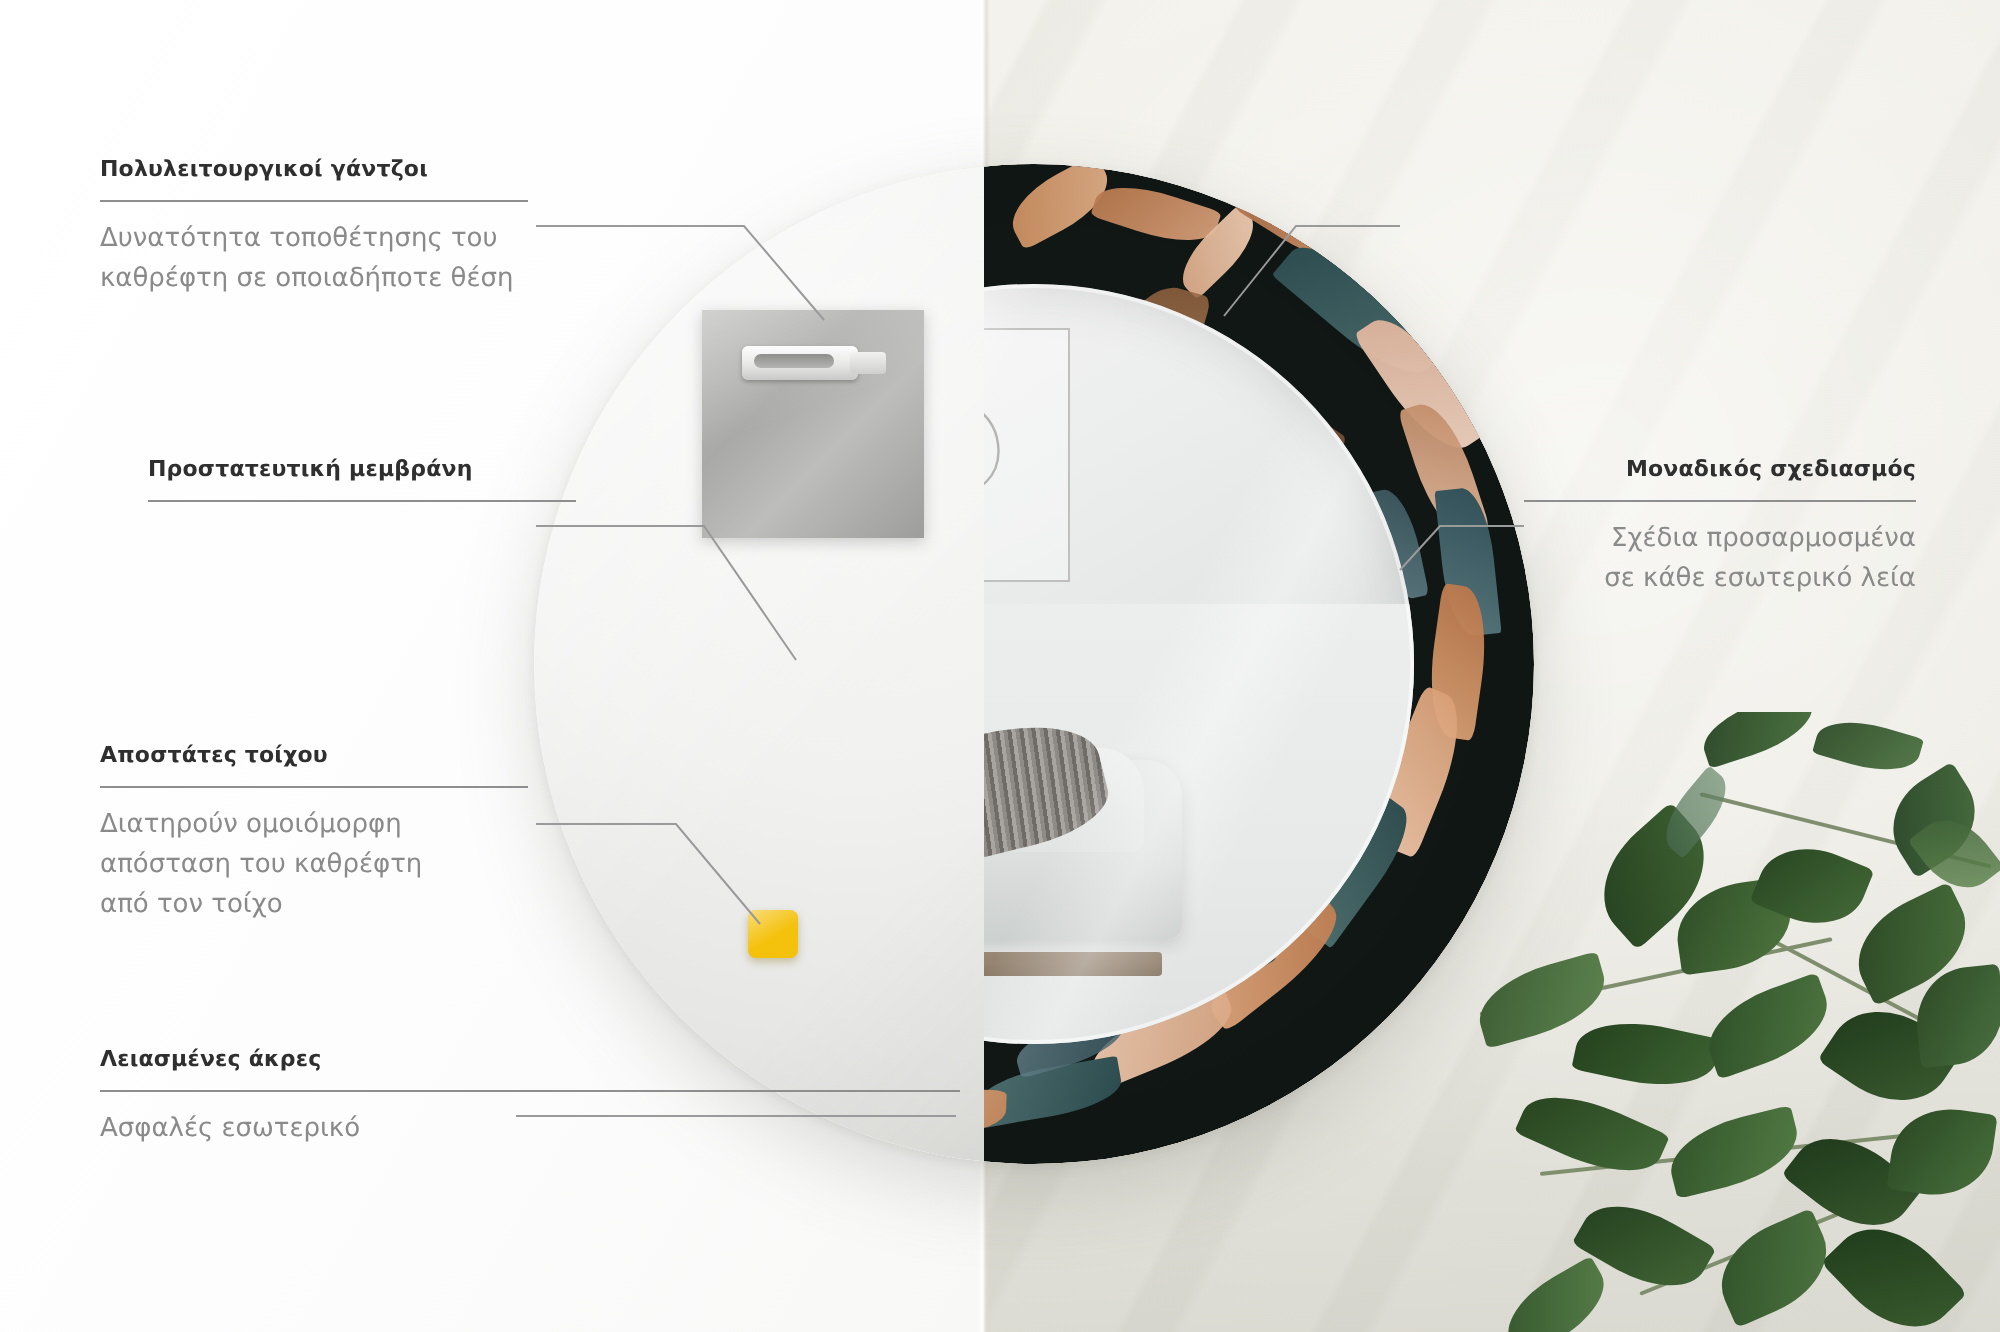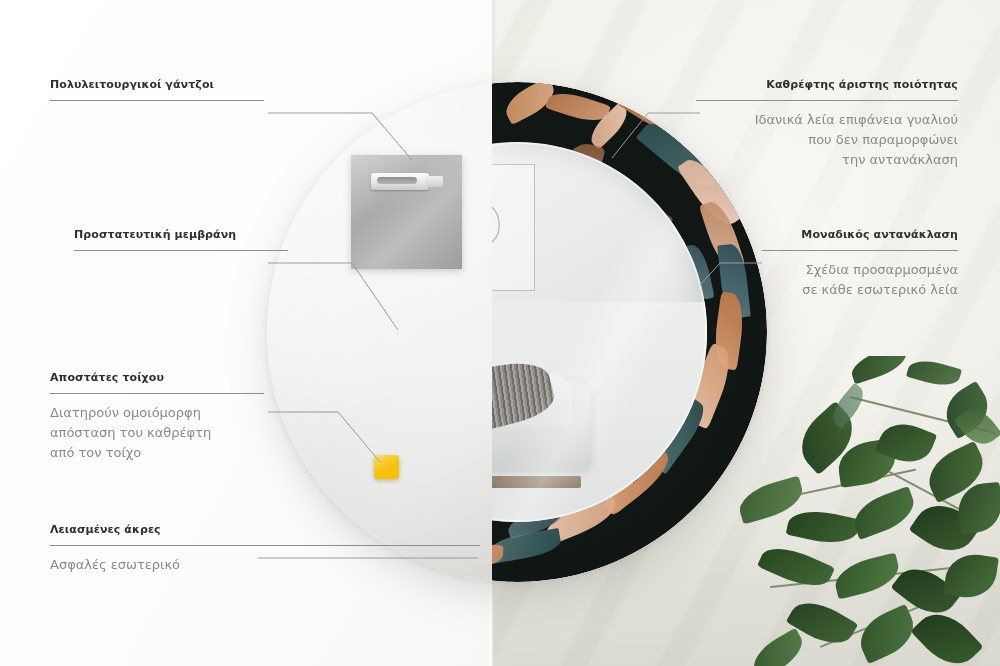--- a/index.html
+++ b/index.html
@@ -248,20 +248,22 @@
     <polyline points="268,263 352,263 398,330" fill="none" stroke="#9a9a9a" stroke-width="1"></polyline>
     <polyline points="268,412 338,412 380,462" fill="none" stroke="#9a9a9a" stroke-width="1"></polyline>
     <polyline points="258,558 478,558" fill="none" stroke="#9a9a9a" stroke-width="1"></polyline>
     <polyline points="700,113 648,113 612,158" fill="none" stroke="#9a9a9a" stroke-width="1"></polyline>
     <polyline points="762,263 720,263 700,285" fill="none" stroke="#9a9a9a" stroke-width="1"></polyline>
   </svg>
 
   <div class="callout left" id="c1">
     <div class="title">Πολυλειτουργικοί γάντζοι</div>
     <div class="rule"></div>
+    <div class="desc">Δυνατότητα τοποθέτησης του
+καθρέφτη σε οποιαδήποτε θέση</div>
   </div>
 
   <div class="callout left" id="c2">
     <div class="title">Προστατευτική μεμβράνη</div>
     <div class="rule"></div>
   </div>
 
   <div class="callout left" id="c3">
     <div class="title">Αποστάτες τοίχου</div>
     <div class="rule"></div>
@@ -269,28 +271,21 @@
 απόσταση του καθρέφτη
 από τον τοίχο</div>
   </div>
 
   <div class="callout left" id="c4">
     <div class="title">Λειασμένες άκρες</div>
     <div class="rule"></div>
     <div class="desc">Ασφαλές εσωτερικό</div>
   </div>
 
-  <div class="callout right" id="c5">
-    <div class="title">Καθρέφτης άριστης ποιότητας</div>
-    <div class="rule"></div>
-    <div class="desc">Ιδανικά λεία επιφάνεια γυαλιού
-που δεν παραμορφώνει
-την αντανάκλαση</div>
-  </div>
 
   <div class="callout right" id="c6">
-    <div class="title">Μοναδικός αντανάκλαση</div>
+    <div class="title">Μοναδικός σχεδιασμός</div>
     <div class="rule"></div>
     <div class="desc">Σχέδια προσαρμοσμένα
 σε κάθε εσωτερικό λεία</div>
   </div>
 
 </div>
 
 </body></html>

